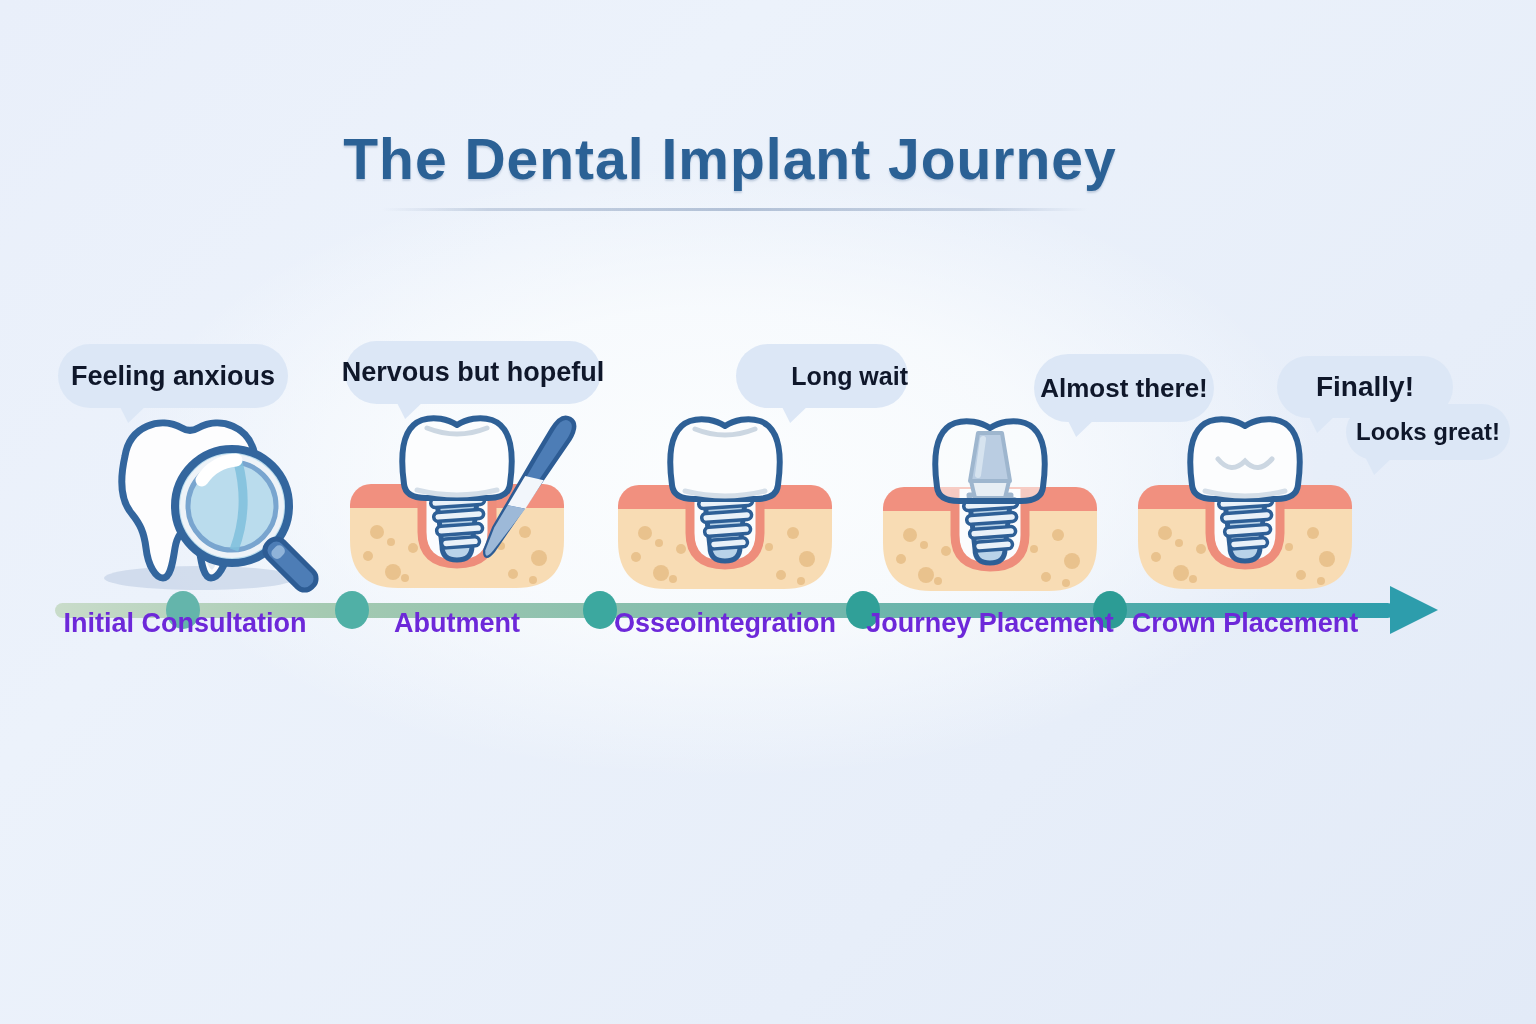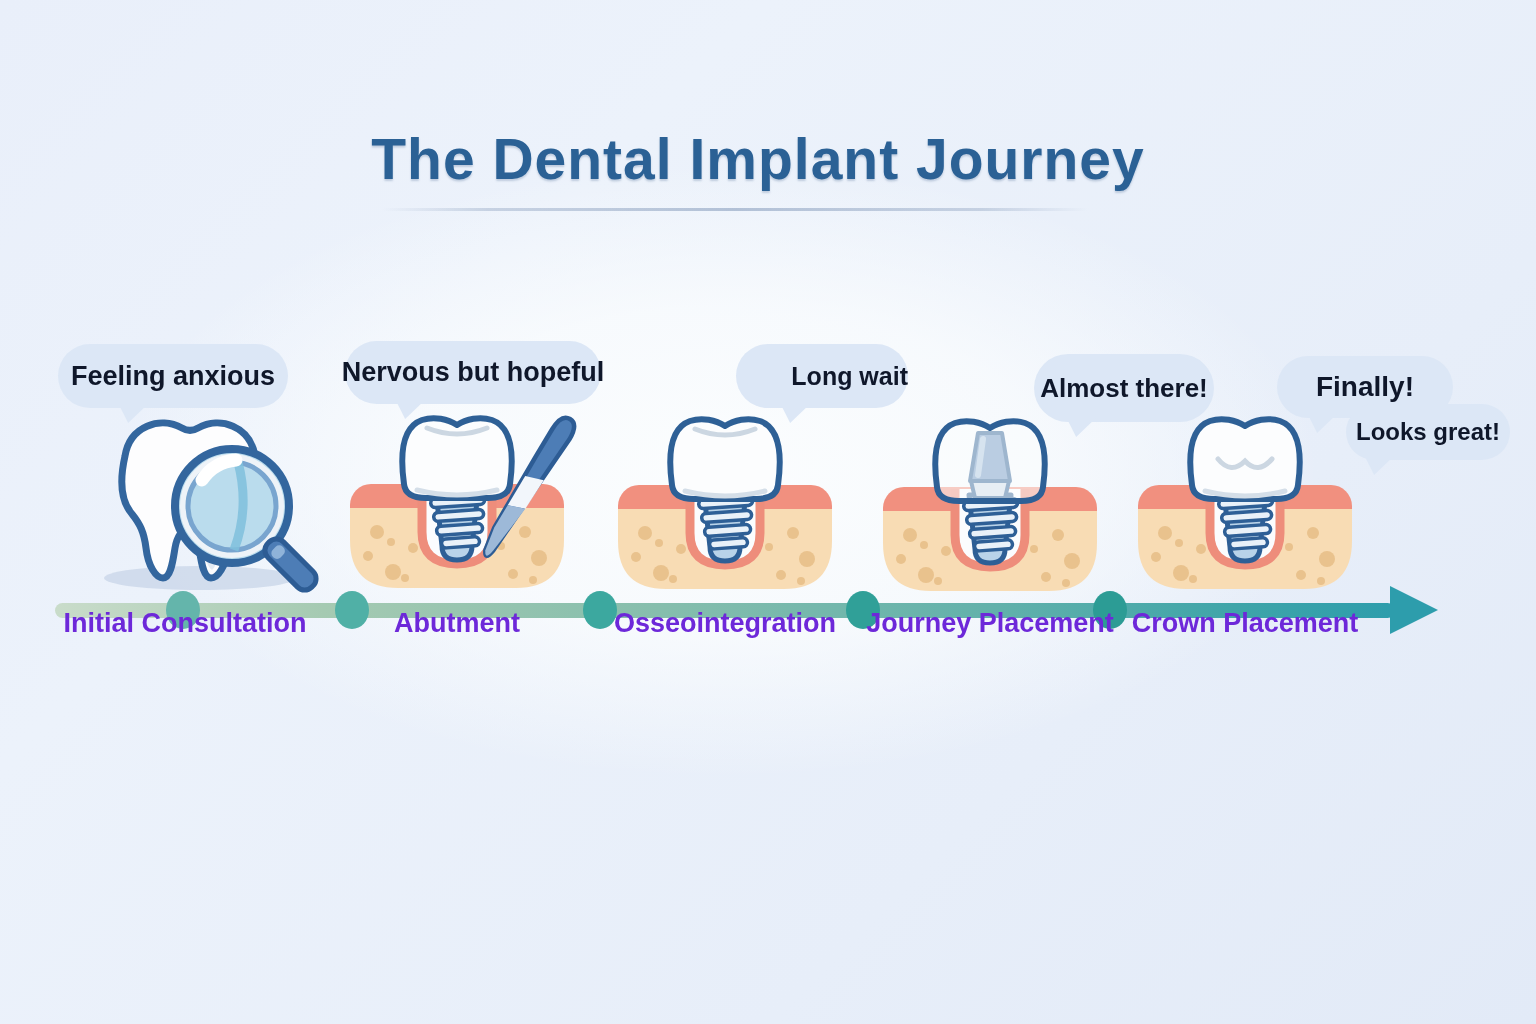--- a/index.html
+++ b/index.html
@@ -8,21 +8,21 @@
     font-family:"Liberation Sans", sans-serif;
     background:linear-gradient(135deg,#e9effa 0%,#ecf2fb 30%,#e7eef9 70%,#e2eaf7 100%);
   }
   .bg-glow{
     position:absolute;inset:0;
     background:radial-gradient(ellipse 52% 40% at 47% 46%, #fbfdfe 0%, rgba(251,253,254,0.75) 40%, rgba(251,253,254,0) 75%);
   }
   .title{
     position:absolute;left:730px;top:126px;transform:translateX(-50%);
     font-size:57px;font-weight:700;letter-spacing:1px;white-space:nowrap;
-    color:#2b6195;text-shadow:0 2px 2px rgba(110,135,170,0.35);margin-left:28px;
+    color:#2b6195;text-shadow:0 2px 2px rgba(110,135,170,0.35);
   }
   .title-divider{
     position:absolute;left:382px;top:208px;width:706px;height:3px;border-radius:2px;
     background:linear-gradient(90deg,rgba(140,160,190,0) 0%,rgba(140,160,190,0.40) 15%,rgba(118,142,178,0.5) 50%,rgba(140,160,190,0.40) 85%,rgba(140,160,190,0) 100%);
   }
   .bubble{
     position:absolute;display:flex;align-items:center;justify-content:center;
     background:#dce7f6;color:#0f172a;font-weight:600;
     border-radius:36px;white-space:nowrap;
   }

